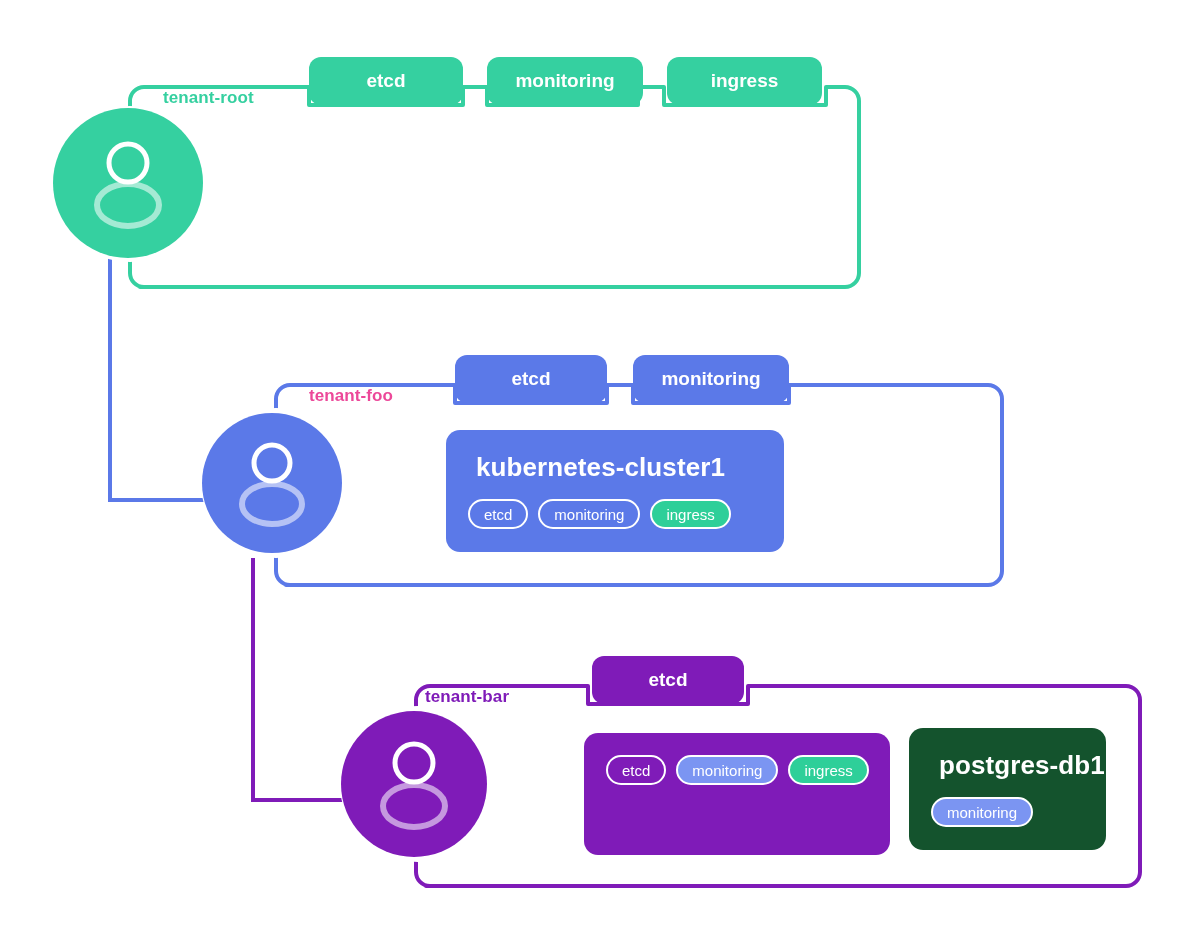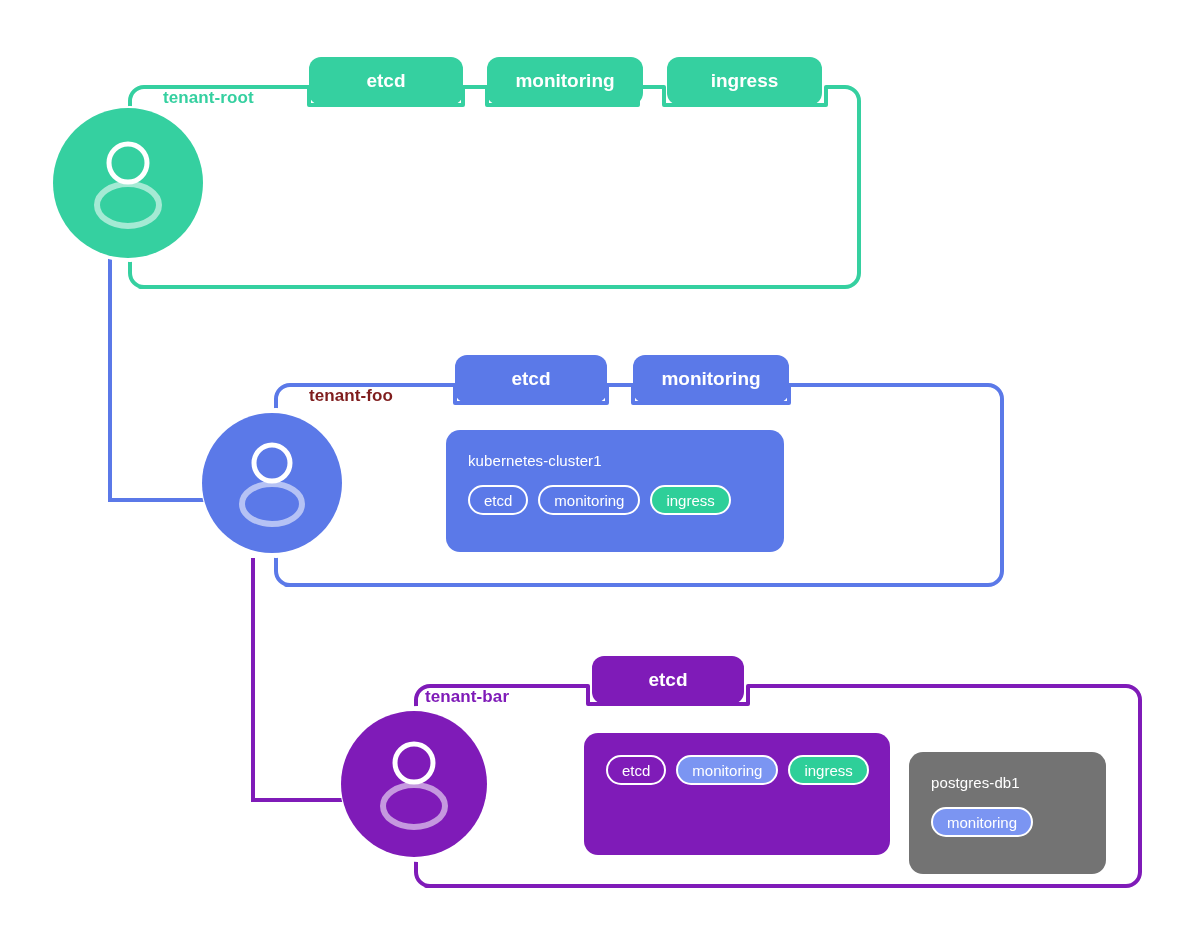--- a/index.html
+++ b/index.html
@@ -58,25 +58,26 @@
 
   
   .card {
     position: absolute;
     border-radius: 14px;
     box-sizing: border-box;
     padding: 22px 22px 20px 22px;
   }
   .card-title {
     color: #ffffff;
-    font-size: 15px;
-    font-weight: 400;
+    font-size: 26px;
+    font-weight: 700;
     letter-spacing: .1px;
     white-space: nowrap;
     margin-bottom: 16px;
+    margin-left: 8px;
   }
   .chip-row {
     display: flex;
     flex-direction: row;
     align-items: center;
     gap: 10px;
   }
   .chip {
     display: inline-flex;
     align-items: center;
@@ -180,21 +181,21 @@
   <div class="html-layer">
 
     <div class="tenant-label" style="left:163px; top:88px; color:#35d0a0;">tenant-root</div>
 
     <div class="pill" style="left:309px; top:57px; width:154px; height:48px; background:#35d0a0;">etcd</div>
 
     <div class="pill" style="left:487px; top:57px; width:156px; height:48px; background:#35d0a0;">monitoring</div>
 
     <div class="pill" style="left:667px; top:57px; width:155px; height:48px; background:#35d0a0;">ingress</div>
 
-    <div class="tenant-label" style="left:309px; top:386px; color:#7f1d1d;">tenant-foo</div>
+    <div class="tenant-label" style="left:309px; top:386px; color:#ec4899;">tenant-foo</div>
 
     <div class="pill" style="left:455px; top:355px; width:152px; height:48px; background:#5b79e8;">etcd</div>
 
     <div class="pill" style="left:633px; top:355px; width:156px; height:48px; background:#5b79e8;">monitoring</div>
 
     <div class="card" style="left:446px; top:430px; width:338px; height:122px; background:#5b79e8;">
       <div class="card-title">kubernetes-cluster1</div>
       <div class="chip-row">
         <span class="chip" style="background:transparent;">etcd</span>
         <span class="chip" style="background:transparent;">monitoring</span>
@@ -207,21 +208,21 @@
     <div class="pill" style="left:592px; top:656px; width:152px; height:48px; background:#7f1bb8;">etcd</div>
 
     <div class="card" style="left:584px; top:733px; width:306px; height:122px; background:#7f1bb8;">
       <div class="chip-row">
         <span class="chip" style="background:transparent;">etcd</span>
         <span class="chip" style="background:#7b95f2;">monitoring</span>
         <span class="chip" style="background:#2ecf99;">ingress</span>
       </div>
     </div>
 
-    <div class="card" style="left:909px; top:752px; width:197px; height:122px; background:#737373;">
+    <div class="card" style="left:909px; top:728px; width:197px; height:122px; background:#14532d;">
       <div class="card-title">postgres-db1</div>
       <div class="chip-row">
         <span class="chip" style="background:#7b95f2;">monitoring</span>
       </div>
     </div>
 
   </div>
 </div>
 
 </body></html>

